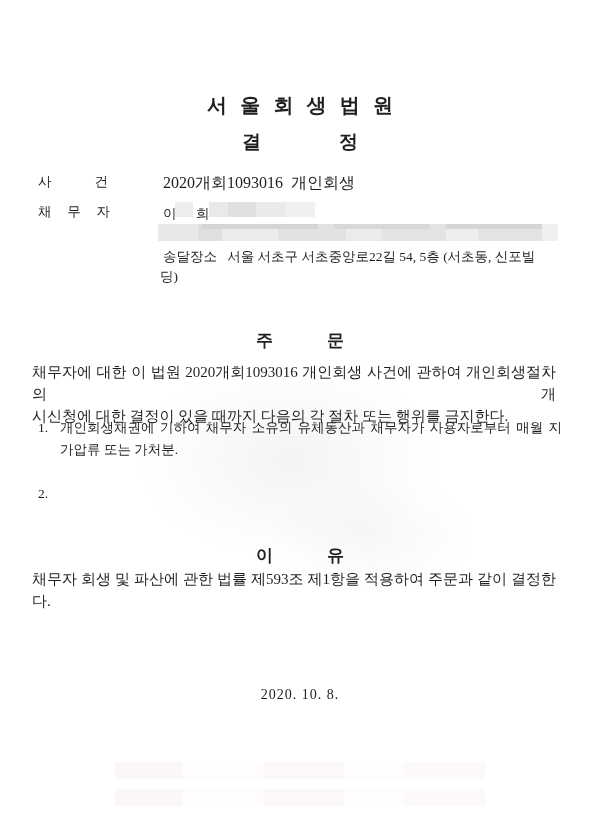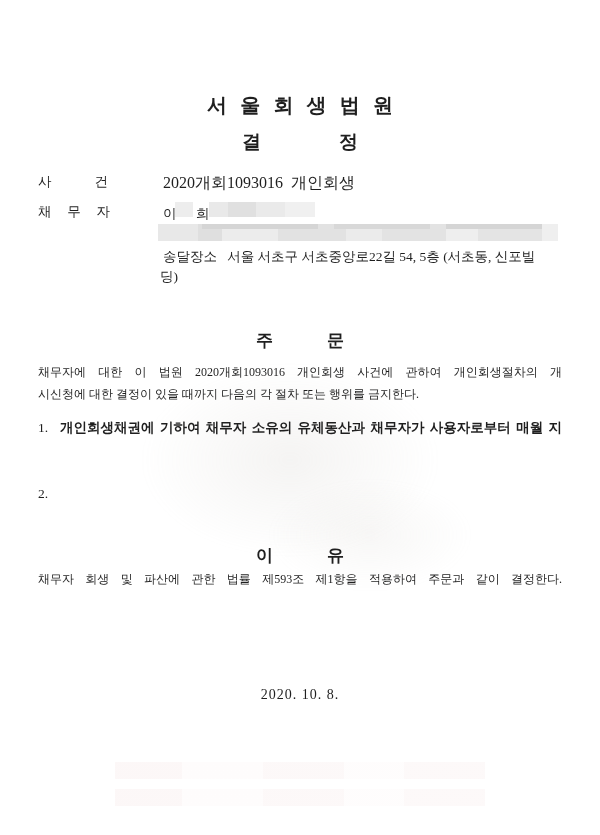--- a/index.html
+++ b/index.html
@@ -70,21 +70,21 @@
   }
   .redact-pink {
     left: 115px; width: 370px; height: 17px; opacity: 0.35;
     background: linear-gradient(90deg,
       rgba(222,168,168,0.25) 0 18%, rgba(235,196,196,0.14) 18% 40%,
       rgba(222,168,168,0.22) 40% 62%, rgba(235,196,196,0.12) 62% 78%,
       rgba(222,168,168,0.20) 78% 100%);
   }
 
   
-  .para { left: 38px; width: 524px; font-size: 12px; line-height: 22px; }
+  .para { left: 32px; width: 524px; font-size: 15px; line-height: 22px; }
   .jline { text-align: justify; text-align-last: justify; }
   .list-no { left: 38px; width: 16px; font-size: 13.5px; line-height: 22px; }
   .list-body { left: 60px; width: 502px; font-size: 13.5px; line-height: 22px; }
   .date-line {
     top: 687px; left: 50%; transform: translateX(-50%);
     font-size: 14px; letter-spacing: 1px;
   }
 
   
   .watermark-a {
@@ -145,22 +145,23 @@
     <span>주</span>
     <span>문</span>
   </div>
 
   <div class="abs para" style="top:361px;">
     <div class="jline">채무자에 대한 이 법원 2020개회1093016 개인회생 사건에 관하여 개인회생절차의 개</div>
     <div>시신청에 대한 결정이 있을 때까지 다음의 각 절차 또는 행위를 금지한다.</div>
   </div>
 
   <div class="abs list-no" style="top:417px;">1.</div>
-  <div class="abs list-body" style="top:417px;font-weight:bold;">
+  <div class="abs list-body" style="top:417px;">
     <div class="jline">개인회생채권에 기하여 채무자 소유의 유체동산과 채무자가 사용자로부터 매월 지</div>
+    <div>가압류 또는 가처분.</div>
   </div>
 
   <div class="abs list-no" style="top:483px;">2.</div>
 
   <div class="abs section-heading" style="top:544px;">
     <span>이</span>
     <span>유</span>
   </div>
 
   <div class="abs para jline" style="top:568px;">채무자 회생 및 파산에 관한 법률 제593조 제1항을 적용하여 주문과 같이 결정한다.</div>

